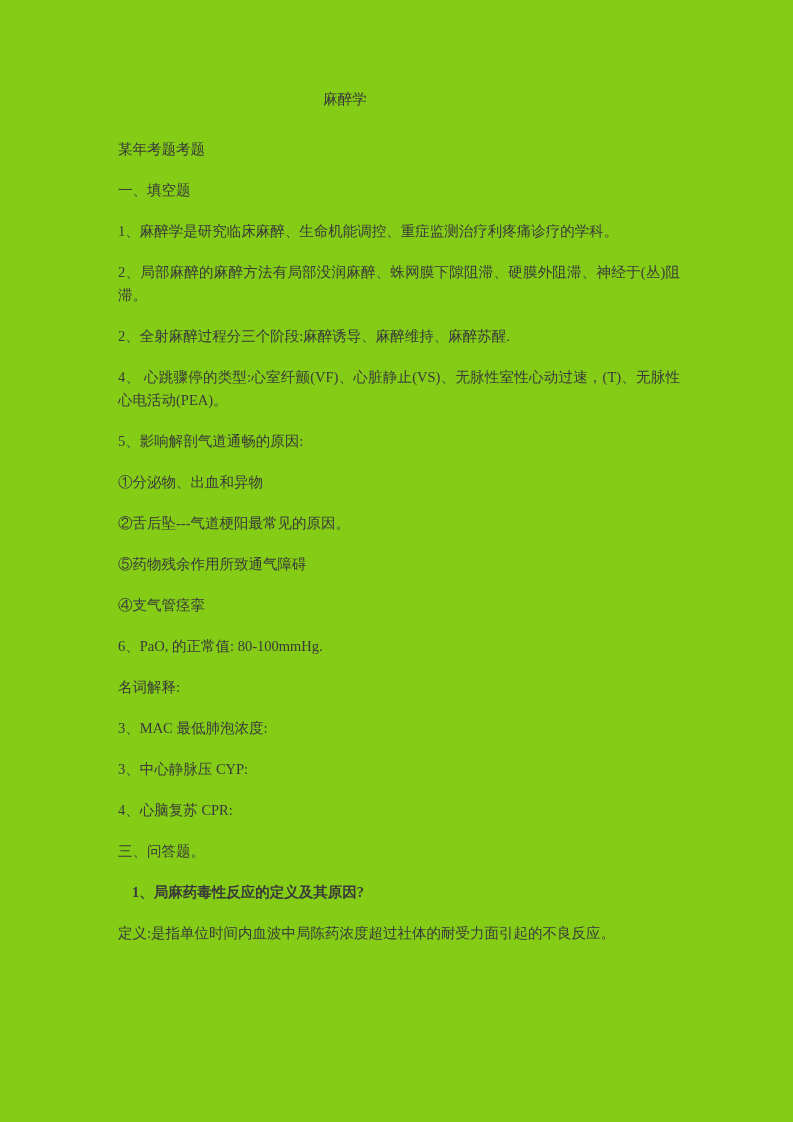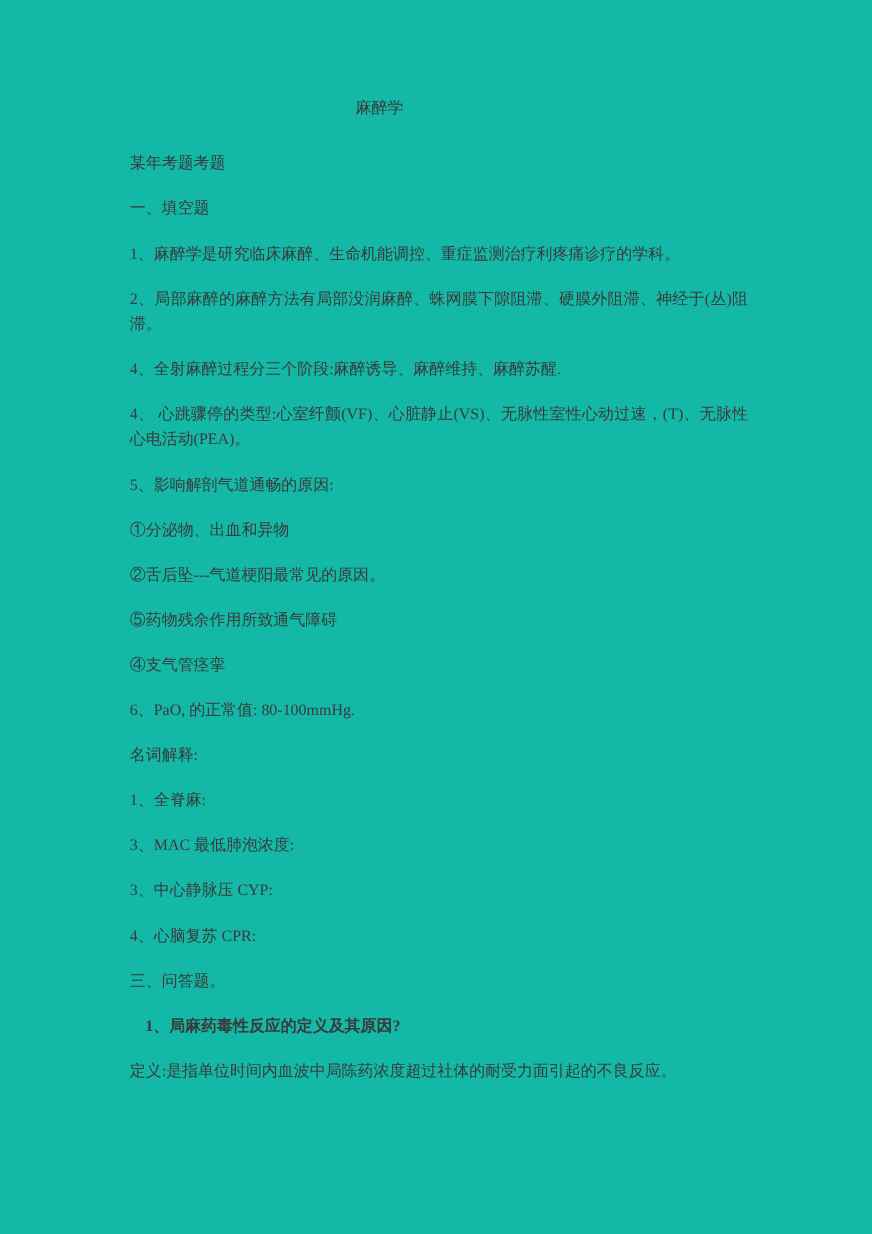--- a/index.html
+++ b/index.html
@@ -4,21 +4,21 @@
 <style>
   html, body {
     margin: 0;
     padding: 0;
     background: #ffffff;
   }
   .page {
     position: relative;
     width: 793px;
     height: 1122px;
-    background: #14b8a6;
+    background: #84cc16;
     box-sizing: border-box;
     padding: 88px 113px 0 118px;
     overflow: hidden;
     font-family: "Liberation Serif", "DejaVu Serif", serif;
     color: #3a3a3a;
   }
   .page p {
     margin: 0 0 18px 0;
     font-size: 14.5px;
     line-height: 23px;
@@ -47,40 +47,39 @@
   <p class="doc-title">麻醉学</p>
 
   <p class="doc-subtitle">某年考题考题</p>
 
   <p>一、填空题</p>
 
   <p>1、麻醉学是研究临床麻醉、生命机能调控、重症监测治疗利疼痛诊疗的学科。</p>
 
   <p>2、局部麻醉的麻醉方法有局部没润麻醉、蛛网膜下隙阻滞、硬膜外阻滞、神经于(丛)阻滞。</p>
 
-  <p>4、全射麻醉过程分三个阶段:麻醉诱导、麻醉维持、麻醉苏醒.</p>
+  <p>2、全射麻醉过程分三个阶段:麻醉诱导、麻醉维持、麻醉苏醒.</p>
 
   <p>4、 心跳骤停的类型:心室纤颤(VF)、心脏静止(VS)、无脉性室性心动过速，(T)、无脉性心电活动(PEA)。</p>
 
   <p>5、影响解剖气道通畅的原因:</p>
 
   <p>①分泌物、出血和异物</p>
 
   <p>②舌后坠---气道梗阳最常见的原因。</p>
 
 
   <p>⑤药物残余作用所致通气障碍</p>
 
   <p>④支气管痉挛</p>
 
   <p>6、PaO, 的正常值: 80-100mmHg.</p>
 
   <p>名词解释:</p>
 
-  <p>1、全脊麻:</p>
 
   <p>3、MAC 最低肺泡浓度:</p>
 
   <p>3、中心静脉压 CYP:</p>
 
   <p>4、心脑复苏 CPR:</p>
 
   <p>三、问答题。</p>
 
   <p class="indent-1">1、局麻药毒性反应的定义及其原因?</p>

